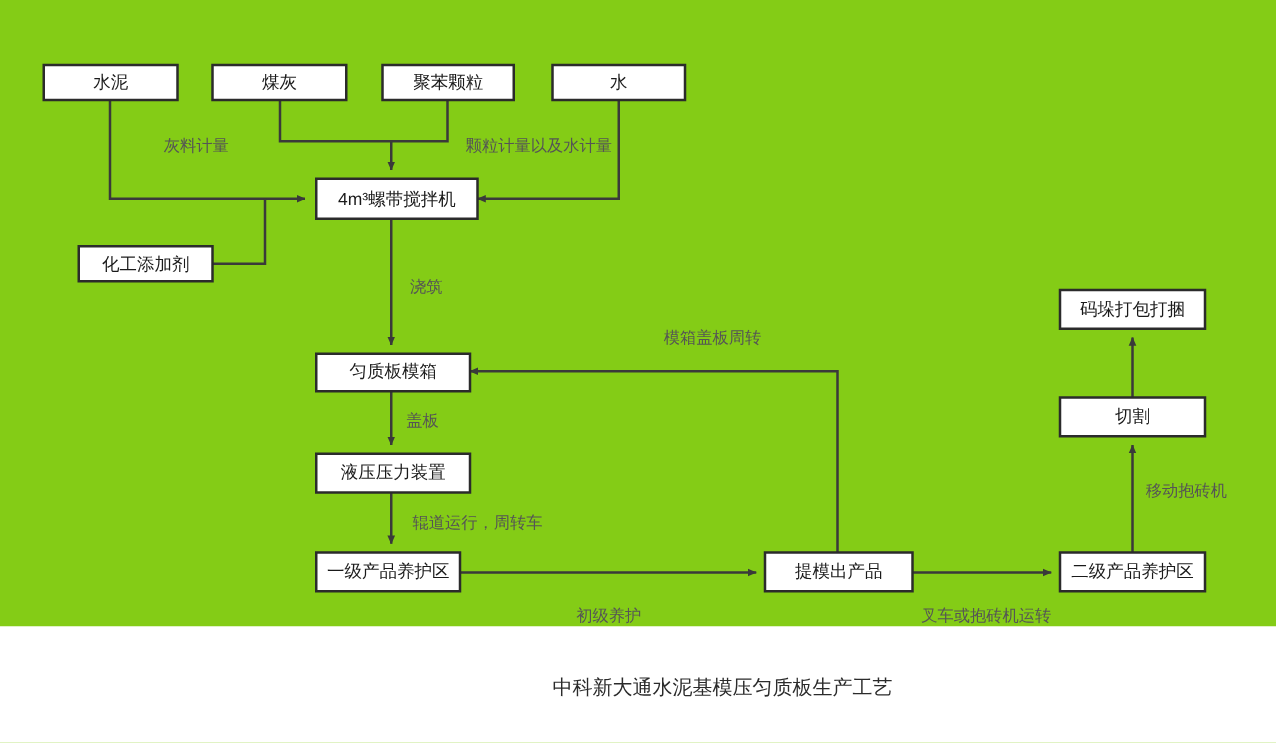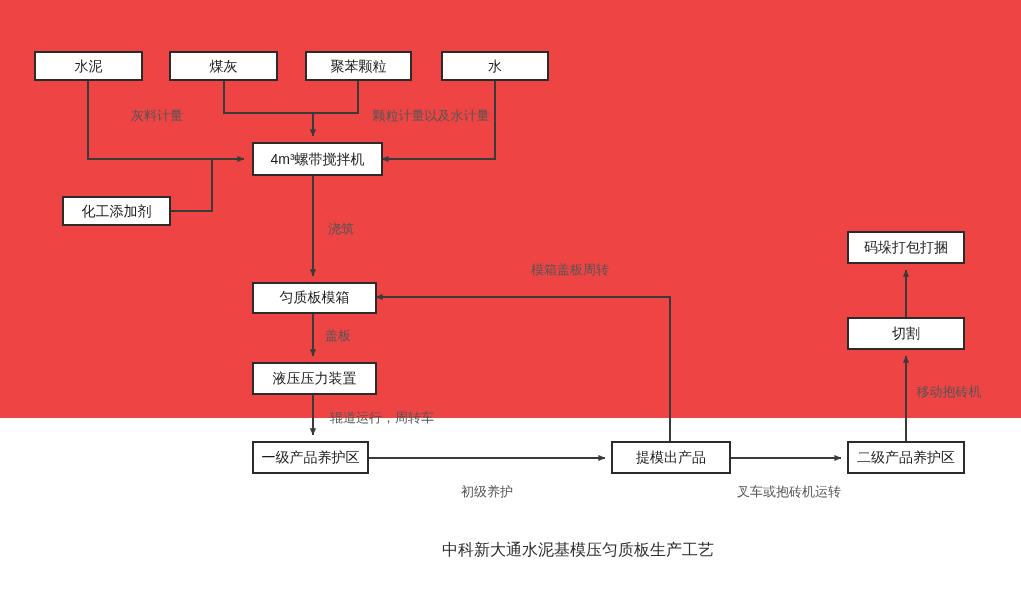--- a/index.html
+++ b/index.html
@@ -9,22 +9,22 @@
   }
   body {
     width: 1021px;
     height: 594px;
     font-family: "Liberation Sans", "DejaVu Sans", sans-serif;
     overflow: hidden;
   }
   #diagram-root {
     position: relative;
     width: 1021px;
-    height: 418px;
-    background: #ef4444;
+    height: 501px;
+    background: #84cc16;
     text-align: right;
   }
   svg#flow-svg {
     position: absolute;
     top: 0;
     left: 0;
     width: 1021px;
     height: 594px;
   }
   .node-rect {

